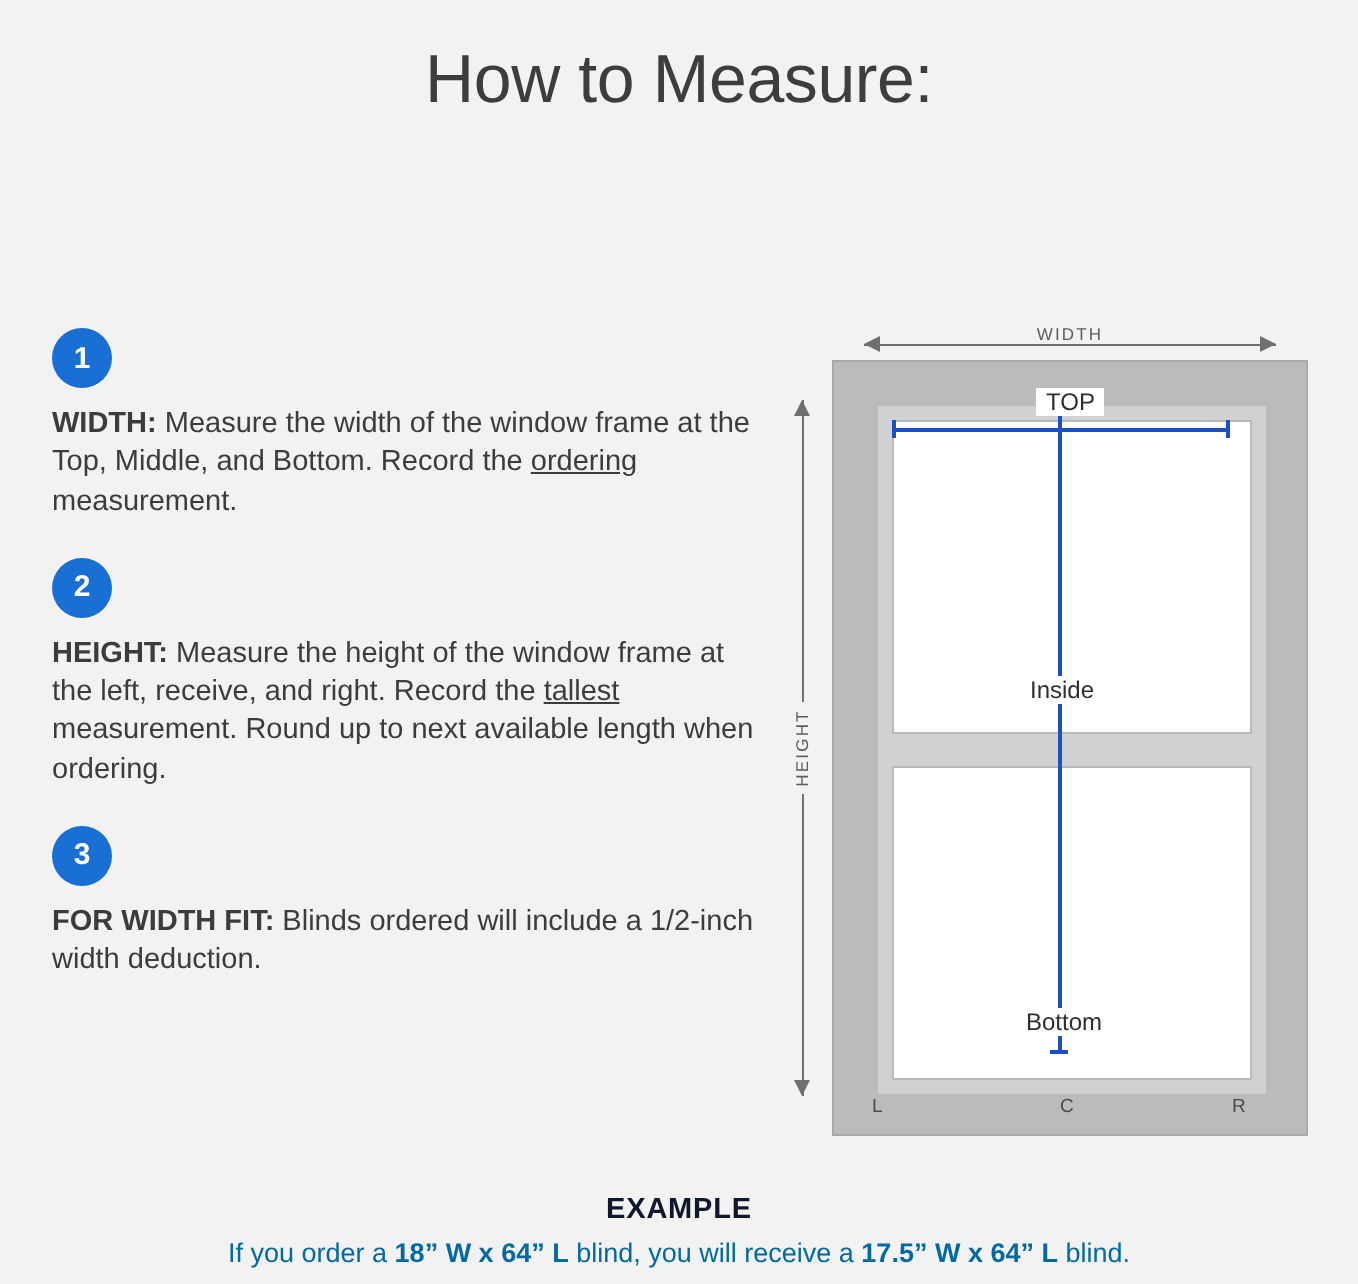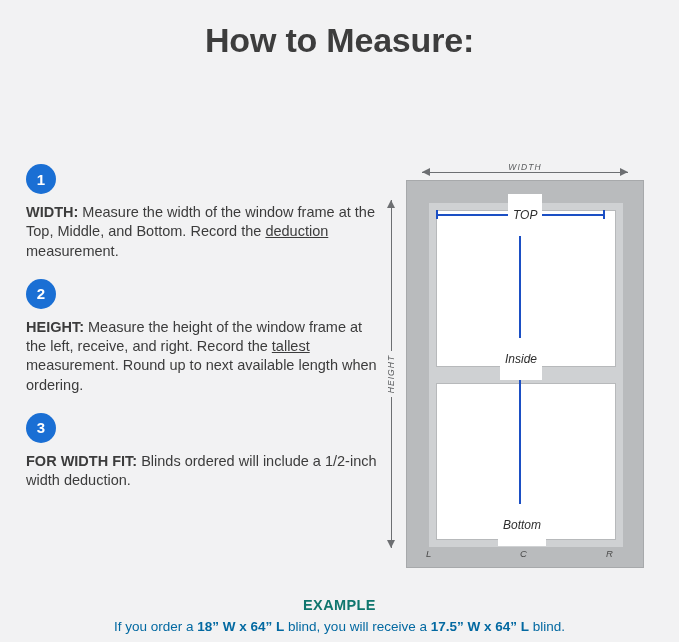--- a/index.html
+++ b/index.html
@@ -16,21 +16,21 @@
     position: relative;
   }
 
   
   .title-block {
     text-align: center;
     padding-top: 22px;
   }
   .title-line1 {
     font-size: 34px;
-    font-weight: bold;
+    font-weight: normal;
     color: #3d3d3d;
     letter-spacing: -0.2px;
     line-height: 1.1;
   }
   .title-line2 {
     font-size: 34px;
     font-weight: bold;
     line-height: 1.25;
     color: #3d3d3d;
   }
@@ -79,25 +79,24 @@
   .step-text b {
     font-weight: bold;
   }
   .u {
     text-decoration: underline;
   }
 
   
   .diagram {
     position: absolute;
-    left: 376px;
+    left: 386px;
     top: 0px;
     width: 285px;
     height: 410px;
-    font-style: italic;
   }
   .win-outer {
     position: absolute;
     left: 30px;
     top: 28px;
     width: 238px;
     height: 388px;
     background: #b9bbbd;
     border: 1px solid #a7a9ab;
     box-sizing: border-box;
@@ -242,21 +241,21 @@
     height: 1.5px;
     width: 9px;
     background: #1b4fc4;
   }
 
   .pos-label {
     position: absolute;
     font-size: 12px;
     color: #2e2e2e;
     background: #ffffff;
-    padding: 14px 5px;
+    padding: 0 5px;
     white-space: nowrap;
   }
   .lab-top { left: 132px; top: 42px; }
   .lab-mid { left: 124px; top: 186px; }
   .lab-bot { left: 122px; top: 352px; }
 
   .axis-letter {
     position: absolute;
     font-size: 9.5px;
     color: #4a4a4a;
@@ -268,21 +267,21 @@
 
   
   .footer {
     position: absolute;
     left: 0;
     bottom: 8px;
     width: 679px;
     text-align: center;
   }
   .footer-title {
-    color: #0f766e;
+    color: #0f172a;
     font-weight: bold;
     font-size: 14.5px;
     letter-spacing: 0.4px;
     margin-bottom: 6px;
   }
   .footer-text {
     font-size: 13.5px;
     color: #0369a1;
   }
   .footer-text b { font-weight: bold; }
@@ -294,21 +293,21 @@
   <div class="title-line1">How to Measure:</div>
 </div>
 
 <div class="content">
 
   <div class="steps">
 
     <div class="step">
       <div class="badge">1</div>
       <div class="step-text">
-        <b>WIDTH:</b><span> Measure the width of the window frame at the Top, Middle, and Bottom. Record the </span><span class="u">deduction</span><span> measurement.</span>
+        <b>WIDTH:</b><span> Measure the width of the window frame at the Top, Middle, and Bottom. Record the </span><span class="u">ordering</span><span> measurement.</span>
       </div>
     </div>
 
     <div class="step">
       <div class="badge">2</div>
       <div class="step-text">
         <b>HEIGHT:</b><span> Measure the height of the window frame at the left, receive, and right. Record the </span><span class="u">tallest</span><span> measurement. Round up to next available length when ordering.</span>
       </div>
     </div>
 

